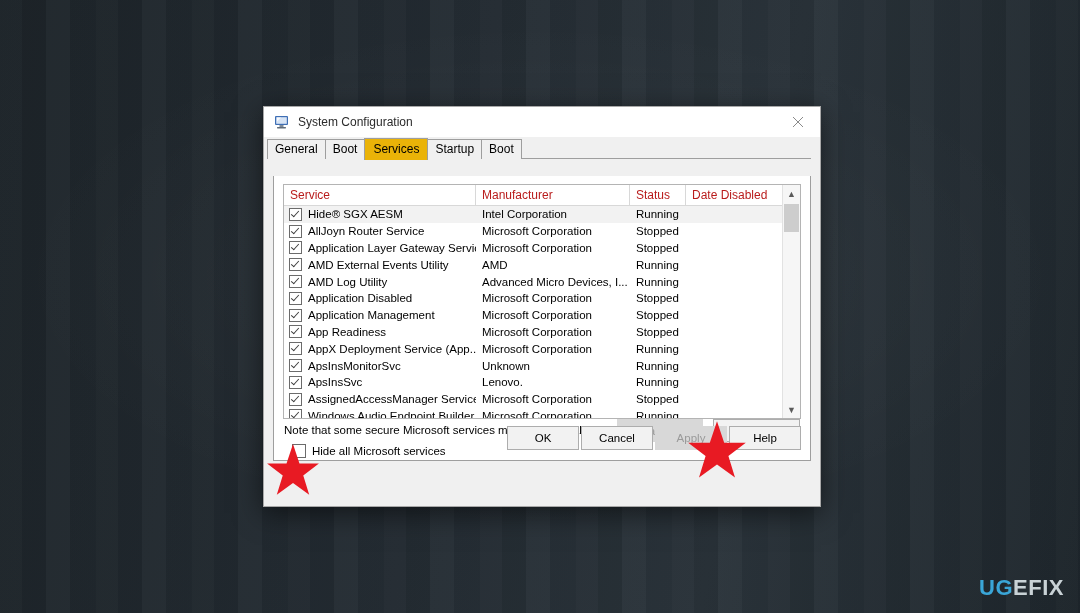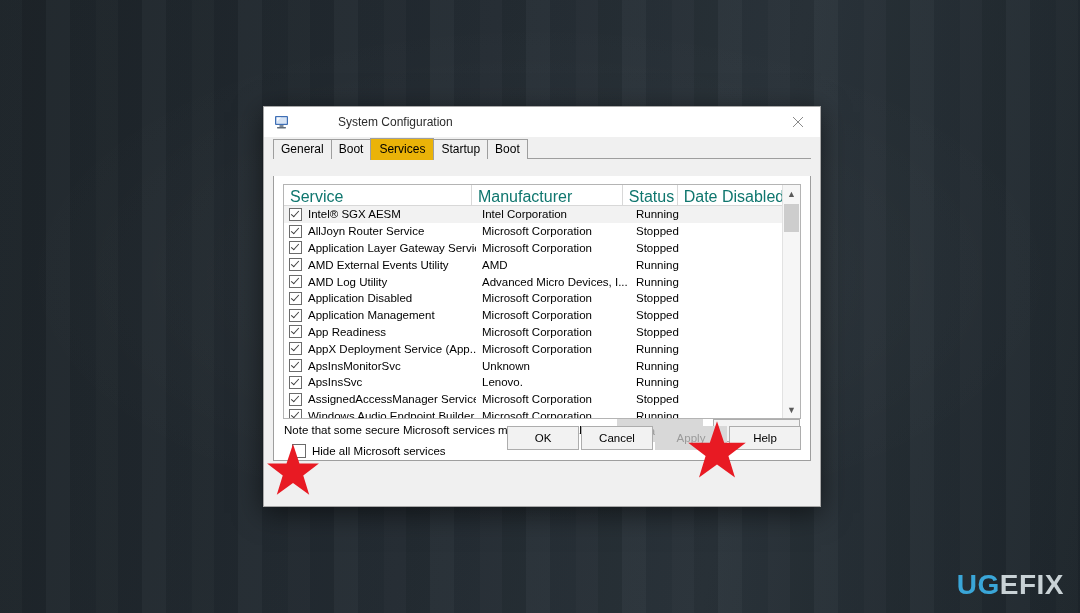--- a/index.html
+++ b/index.html
@@ -35,21 +35,21 @@
     inset: 0;
     background: radial-gradient(ellipse 70% 60% at 50% 45%, rgba(255,255,255,0.045), rgba(0,0,0,0) 70%);
     pointer-events: none;
   }
 
   
   .watermark {
     position: absolute;
     right: 16px;
     bottom: 14px;
-    font-size: 28px;
+    font-size: 22px;
     font-weight: bold;
     letter-spacing: 0.5px;
     line-height: 1;
     user-select: none;
   }
   .wm-ug { color: #3aa6d8; }
   .wm-e  { color: #c9d2d6; }
   .wm-fix{ color: #c9d2d6; }
 
   
@@ -66,21 +66,20 @@
     color: #000;
   }
 
   
   .titlebar {
     height: 30px;
     background: #ffffff;
     display: flex;
     align-items: center;
     position: relative;
-    gap: 40px;
   }
   .title-icon {
     width: 16px;
     height: 16px;
     margin-left: 10px;
     margin-right: 8px;
     flex: 0 0 auto;
   }
   .title-text {
     font-size: 12px;
@@ -96,21 +95,21 @@
     align-items: center;
     justify-content: center;
     cursor: pointer;
   }
   .close-btn svg { display: block; }
 
   
   .tabstrip {
     height: 22px;
     background: #f0f0f0;
-    padding-left: 9px;
+    padding-left: 3px;
     display: flex;
     align-items: flex-end;
     position: relative;
   }
   .tabstrip::after {
     content: "";
     position: absolute;
     left: 9px;
     right: 9px;
     bottom: 0;
@@ -169,22 +168,22 @@
     flex-direction: column;
   }
   .lhead {
     display: flex;
     height: 20px;
     background: #ffffff;
     border-bottom: 1px solid #d8d8d8;
     flex: 0 0 auto;
   }
   .lhead div {
-    font-size: 16px;
-    color: #0f766e;
+    font-size: 12px;
+    color: #b91c1c;
     padding: 3px 0 0 6px;
     border-right: 1px solid #d8d8d8;
     box-sizing: border-box;
     white-space: nowrap;
     overflow: hidden;
   }
   .c-service { width: 192px; }
   .c-manu    { width: 154px; }
   .c-status  { width: 56px; }
   .c-date    { flex: 1 1 auto; border-right: none !important; }
@@ -388,21 +387,21 @@
         <div class="lhead">
           <div class="c-service">Service</div>
           <div class="c-manu">Manufacturer</div>
           <div class="c-status">Status</div>
           <div class="c-date">Date Disabled</div>
         </div>
         <div class="lbody" id="list-body">
             <div class="lrow sel">
               <div class="c-service">
                 <span class="cb checked"></span>
-                <span>Intel® SGX AESM</span>
+                <span>Hide® SGX AESM</span>
               </div>
               <div class="c-manu">Intel Corporation</div>
               <div class="c-status">Running</div>
               <div class="c-date"></div>
             </div>
             <div class="lrow">
               <div class="c-service">
                 <span class="cb checked"></span>
                 <span>AllJoyn Router Service</span>
               </div>

